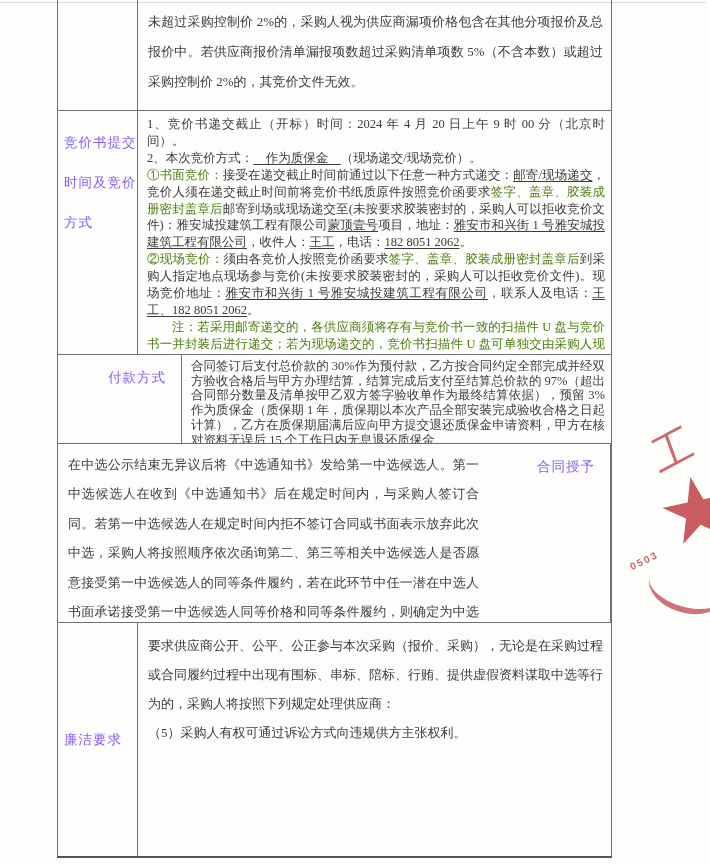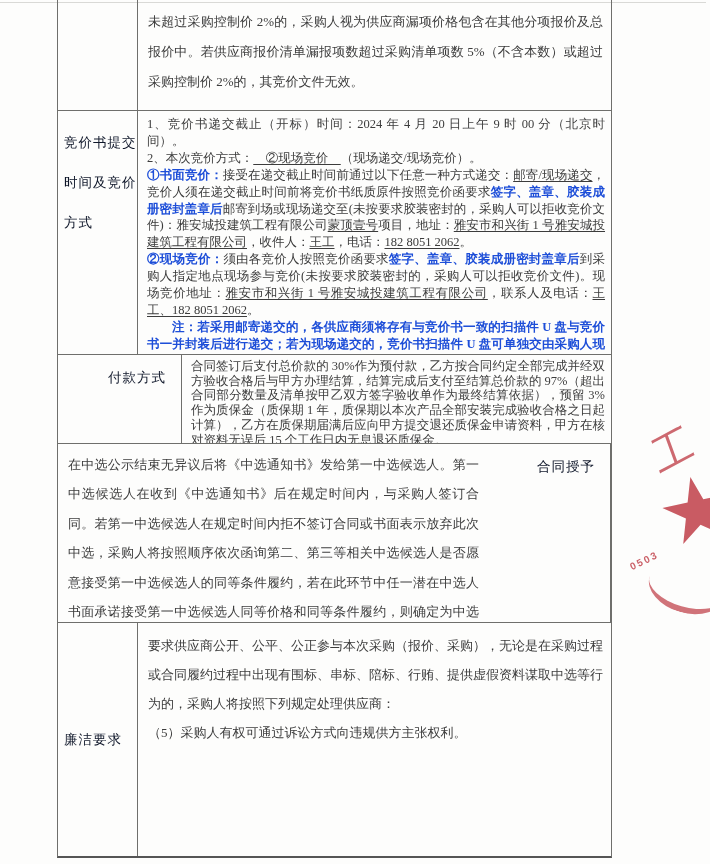--- a/index.html
+++ b/index.html
@@ -13,28 +13,28 @@
   .doc-table{
     position:absolute;left:57px;top:0;width:555px;
     border-left:1px solid #6f6f6c;border-right:1px solid #6f6f6c;border-bottom:2px solid #555;
     box-sizing:border-box;background:transparent;
   }
   .row{display:flex;box-sizing:border-box;}
   .row + .row{border-top:1px solid #6f6f6c;}
   .cell{box-sizing:border-box;}
   .label{
     width:80px;flex:0 0 80px;border-right:1px solid #6f6f6c;
-    font-size:13.5px;letter-spacing:1px;color:#0f172a;
+    font-size:13.5px;letter-spacing:1px;color:#8b5cf6;
     padding:10px 2px 0 6px;
   }
   .label div{line-height:40px;white-space:nowrap;}
   .content{flex:1 1 auto;overflow:hidden;text-align:justify;}
   .content p{margin:0;}
   .content p.indent{text-indent:2em;}
-  .b{font-weight:bold;color:#1d4ed8;}
+  .b{font-weight:normal;color:#4d7c0f;}
   .u{text-decoration:underline;text-underline-offset:2px;}
 
   .r1{height:110px;justify-content:space-between;}
   .r2{height:244px;}
   .r3{height:89px;}
   .r4{height:179px;}
   .r5{height:234px;}
 
   .r1 .content{font-size:13px;line-height:30px;padding:7px 8px 0 10px;}
   .r2 .content{font-size:12.5px;line-height:16.9px;padding:5px 6px 0 9px;}
@@ -73,21 +73,21 @@
   </div>
 
   <div class="row r2">
     <div class="cell label">
         <div>竞价书提交</div>
         <div>时间及竞价</div>
         <div>方式</div>
       </div>
     <div class="cell content">
         <p><span>1、竞价书递交截止（开标）时间：2024 年 4 月 20 日上午 9 时 00 分（北京时间）。</span></p>
-        <p><span>2、本次竞价方式：</span><span class="u">　②现场竞价　</span><span>（现场递交/现场竞价）。</span></p>
+        <p><span>2、本次竞价方式：</span><span class="u">　作为质保金　</span><span>（现场递交/现场竞价）。</span></p>
         <p><span class="b">①书面竞价：</span><span>接受在递交截止时间前通过以下任意一种方式递交：</span><span class="u">邮寄/现场递交</span><span>，竞价人须在递交截止时间前将竞价书纸质原件按照竞价函要求</span><span class="b">签字、盖章、胶装成册密封盖章后</span><span>邮寄到场或现场递交至(未按要求胶装密封的，采购人可以拒收竞价文件)：雅安城投建筑工程有限公司</span><span class="u">蒙顶壹号</span><span>项目，地址：</span><span class="u">雅安市和兴街 1 号雅安城投建筑工程有限公司</span><span>，收件人：</span><span class="u">王工</span><span>，电话：</span><span class="u">182 8051 2062</span><span>。</span></p>
         <p><span class="b">②现场竞价：</span><span>须由各竞价人按照竞价函要求</span><span class="b">签字、盖章、胶装成册密封盖章后</span><span>到采购人指定地点现场参与竞价(未按要求胶装密封的，采购人可以拒收竞价文件)。现场竞价地址：</span><span class="u">雅安市和兴街 1 号雅安城投建筑工程有限公司</span><span>，联系人及电话：</span><span class="u">王工、182 8051 2062</span><span>。</span></p>
         <p class="indent"><span class="b">注：若采用邮寄递交的，各供应商须将存有与竞价书一致的扫描件 U 盘与竞价书一并封装后进行递交；若为现场递交的，竞价书扫描件 U 盘可单独交由采购人现场拷贝后予以归还（竞价书应提供全套盖章 PDF 扫描件）。</span></p>
       </div>
   </div>
 
   <div class="row r3">
     <div class="cell label">
         <div>付款方式</div>
       </div>

